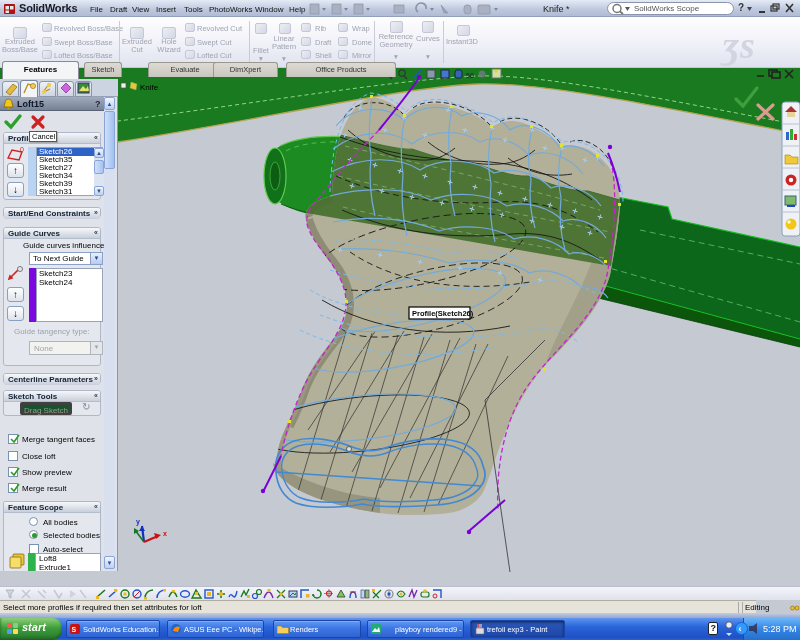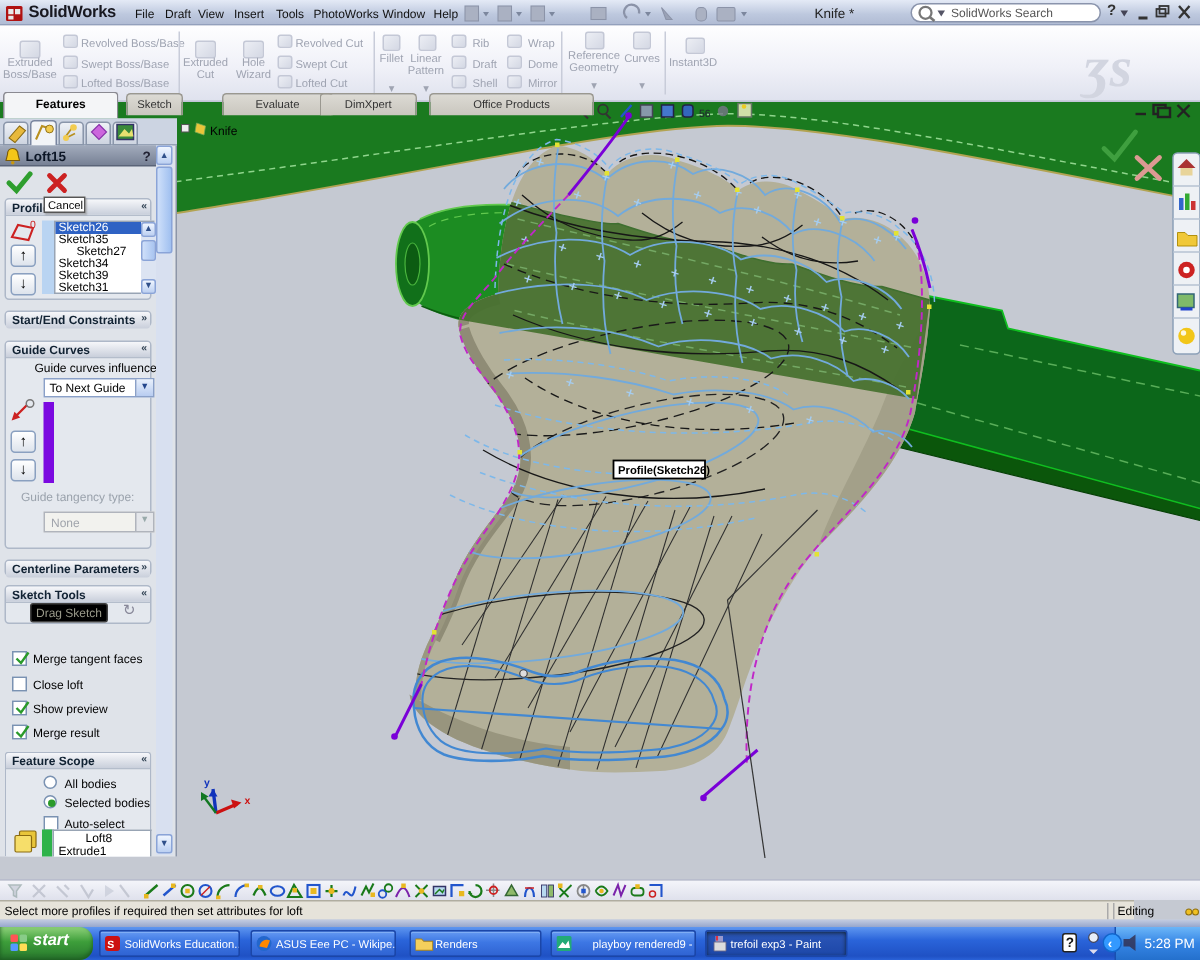--- a/index.html
+++ b/index.html
@@ -360,21 +360,21 @@
           <path d="M186,6 l4,0 l-2,3 Z"></path>
         </g>
   </svg>
   <span class="abs" style="left:543px;top:4px;font-size:9px;color:#222">Knife *</span>
   <div class="abs" style="left:607px;top:1.5px;width:127px;height:13px;background:#fff;border:1px solid #8a94ac;border-radius:7px">
     <svg class="abs" style="left:2px;top:0px" width="22" height="12">
           <circle cx="7" cy="5.5" r="4" fill="none" stroke="#777" stroke-width="1.5"></circle>
           <line x1="10" y1="8.5" x2="13" y2="11" stroke="#777" stroke-width="1.8"></line>
           <path d="M15,4 l5,0 l-2.5,4 Z" fill="#556"></path>
         </svg>
-    <span class="abs" style="left:26px;top:1.5px;font-size:8px;color:#555">SolidWorks Search</span>
+    <span class="abs" style="left:26px;top:1.5px;font-size:8px;color:#555">SolidWorks Scope</span>
   </div>
   <span class="abs" style="left:738px;top:2px;font-size:10px;color:#333;font-weight:bold">?</span>
   <svg class="abs" style="left:746px;top:6px" width="10" height="8">
         <path d="M1,1 l5,0 l-2.5,4 Z" fill="#445"></path>
       </svg>
   <svg class="abs" style="left:757px;top:3px" width="40" height="11">
    <line x1="2" y1="9" x2="8" y2="9" stroke="#333" stroke-width="2"></line>
    <rect x="14" y="3" width="6" height="5" fill="none" stroke="#333" stroke-width="1.2"></rect>
         <rect x="16" y="1" width="6" height="5" fill="none" stroke="#333" stroke-width="1.2"></rect>
    <path d="M29,1 l7,8 M36,1 l-7,8" stroke="#333" stroke-width="1.6"></path>
@@ -396,21 +396,21 @@
   <div class="gicon" style="left:162px;top:10px;width:14px;height:12px"></div>
   <div class="tbtxt" style="left:149px;top:21px;width:40px">Hole<br>Wizard</div>
   <div class="gicon" style="left:185px;top:6px;width:10px;height:9px"></div>
       <div class="tbtxtL" style="left:197px;top:8px">Revolved Cut</div>
   <div class="gicon" style="left:185px;top:20px;width:10px;height:9px"></div>
       <div class="tbtxtL" style="left:197px;top:22px">Swept Cut</div>
   <div class="gicon" style="left:185px;top:33px;width:10px;height:9px"></div>
       <div class="tbtxtL" style="left:197px;top:35px">Lofted Cut</div>
   <div class="sep" style="left:249px"></div>
   <div class="gicon" style="left:255px;top:6px;width:12px;height:11px"></div>
-  <div class="tbtxt" style="left:245px;top:18px;width:32px">Fillet</div>
+  <div class="tbtxt" style="left:245px;top:30px;width:32px">Fillet</div>
   <div class="tbtxt" style="left:245px;top:38px;width:32px">▾</div>
   <div class="gicon" style="left:279px;top:6px;width:12px;height:11px"></div>
   <div class="tbtxt" style="left:264px;top:18px;width:40px">Linear<br>Pattern</div>
   <div class="tbtxt" style="left:264px;top:38px;width:40px">▾</div>
   <div class="gicon" style="left:301px;top:6px;width:10px;height:9px"></div>
       <div class="tbtxtL" style="left:315px;top:8px">Rib</div>
   <div class="gicon" style="left:301px;top:20px;width:10px;height:9px"></div>
       <div class="tbtxtL" style="left:315px;top:22px">Draft</div>
   <div class="gicon" style="left:301px;top:33px;width:10px;height:9px"></div>
       <div class="tbtxtL" style="left:315px;top:35px">Shell</div>
@@ -476,21 +476,21 @@
     <div class="ghdr">Profile<span class="chev">«</span></div>
   </div>
   <svg class="abs" style="left:5px;top:67px" width="22" height="16">
         <path d="M3,12 l4,-8 l10,2 l-3,8 Z" fill="none" stroke="#cc2222" stroke-width="1.4"></path>
         <text x="15" y="6" font-size="7" fill="#c22">0</text>
       </svg>
   <div class="abs" style="left:28px;top:68px;width:8px;height:49px;background:#b9d4f2"></div>
   <div class="lb" style="left:36px;top:68px;width:67px;height:49px">
     <div style="background:#2e62c4;color:#fff;padding-left:2px;height:8px;font-size:8px;line-height:8px">Sketch26</div>
     <div style="padding-left:2px;height:8px;line-height:8px">Sketch35</div>
-    <div style="padding-left:14px;height:8px;line-height:8px">Sketch27</div>
+    <div style="padding-left:2px;height:8px;line-height:8px">Sketch27</div>
     <div style="padding-left:2px;height:8px;line-height:8px">Sketch34</div>
     <div style="padding-left:2px;height:8px;line-height:8px">Sketch39</div>
     <div style="padding-left:2px;height:8px;line-height:8px">Sketch31</div>
   </div>
   <div class="xpsb" style="left:94px;top:68.5px;height:48px">
     <div class="xpbtn" style="top:0">▲</div>
     <div class="xpbtn" style="top:12px;height:14px;background:linear-gradient(90deg,#cfe0fa,#a8c4f0)"></div>
     <div class="xpbtn" style="top:38px">▼</div>
   </div>
   <div class="updn" style="top:84px">↑</div>
@@ -508,36 +508,40 @@
   <span class="abs cbl" style="left:23px;top:162px">Guide curves influence</span>
   <div class="abs" style="left:29px;top:173px;width:74px;height:13px;background:#fff;border:1px solid #8aa0c8">
      <span style="position:absolute;left:3px;top:1px;font-size:8px">To Next Guide</span>
      <div class="abs" style="right:0;top:0;width:12px;height:11px;background:linear-gradient(#e8f0fc,#b8ccf0);border-left:1px solid #8aa0c8;color:#23468c;font-size:6px;text-align:center;line-height:10px">▼</div>
   </div>
   <svg class="abs" style="left:6px;top:187px" width="22" height="16">
         <path d="M3,13 l9,-9 m-9,9 l3,-1 l-2,-2 Z" stroke="#cc2222" stroke-width="1.6" fill="none"></path>
         <circle cx="14" cy="3" r="2.5" fill="none" stroke="#777" stroke-width="1"></circle>
       </svg>
   <div class="abs" style="left:29px;top:189px;width:7px;height:54px;background:#7b09e0"></div>
+  <div class="lb" style="left:36px;top:189px;width:67px;height:54px">
+    <div style="padding-left:2px;height:9px;line-height:9px">Sketch23</div>
+    <div style="padding-left:2px;height:9px;line-height:9px">Sketch24</div>
+  </div>
   <div class="updn" style="top:208px">↑</div>
   <div class="updn" style="top:227px">↓</div>
   <span class="abs" style="left:14px;top:248px;font-size:8px;color:#9aa2ac">Guide tangency type:</span>
   <div class="abs" style="left:29px;top:262px;width:74px;height:14px;background:#f2f2ee;border:1px solid #b0b4bc">
      <span style="position:absolute;left:4px;top:2px;font-size:8px;color:#a0a4ac">None</span>
      <div class="abs" style="right:0;top:0;width:12px;height:12px;background:#e4e6ea;border-left:1px solid #b0b4bc;color:#9aa;font-size:6px;text-align:center;line-height:11px">▼</div>
   </div>
 
   <div class="grp" style="top:294px;height:11px">
         <div class="ghdr" style="border-radius:2px;border-bottom:none">Centerline Parameters<span class="chev">»</span></div>
       </div>
 
   <div class="grp" style="top:311px;height:26px">
     <div class="ghdr">Sketch Tools<span class="chev">«</span></div>
   </div>
-  <div class="abs" style="left:20px;top:323px;width:52px;height:13px;background:#000000;border:1px solid #404040;border-radius:2px;font-size:8px;color:#9a9a8a;text-align:center;line-height:12px">Drag Sketch</div>
+  <div class="abs" style="left:20px;top:323px;width:52px;height:13px;background:#14532d;border:3px solid #404040;border-radius:2px;font-size:8px;color:#9a9a8a;text-align:center;line-height:12px">Drag Sketch</div>
   <span class="abs" style="left:82px;top:322px;font-size:10px;color:#889;transform:scaleX(-1)">↺</span>
 
   <div class="cb" style="left:8px;top:355px"></div>
       <svg class="abs" style="left:9px;top:354px" width="12" height="12">
         <path d="M2,6 l3,3 l5,-7" stroke="#2a9a2a" stroke-width="1.6" fill="none"></path>
       </svg>
   <span class="cbl" style="left:22px;top:356px">Merge tangent faces</span>
   <div class="cb" style="left:8px;top:372px"></div>
   <span class="cbl" style="left:22px;top:373px">Close loft</span>
   <div class="cb" style="left:8px;top:388px"></div>
@@ -560,21 +564,21 @@
   <div class="abs" style="left:32px;top:454px;width:5px;height:5px;border-radius:50%;background:#2a9a2a"></div>
   <span class="cbl" style="left:43px;top:452px">Selected bodies</span>
   <div class="cb" style="left:29px;top:465px"></div>
   <span class="cbl" style="left:43px;top:466px">Auto-select</span>
   <svg class="abs" style="left:9px;top:474px" width="18" height="17">
         <rect x="4" y="1" width="11" height="11" fill="#e8c53a" stroke="#8a6a10" stroke-width="0.8" rx="1"></rect>
         <rect x="1" y="4" width="11" height="11" fill="#f6de6a" stroke="#8a6a10" stroke-width="0.8" rx="1"></rect>
       </svg>
   <div class="abs" style="left:28px;top:474px;width:7px;height:18px;background:#2eb34a"></div>
   <div class="lb" style="left:35px;top:474px;width:66px;height:18px;border-bottom:none">
-    <div style="padding-left:21px;height:9px;line-height:9px">Loft8</div>
+    <div style="padding-left:3px;height:9px;line-height:9px">Loft8</div>
     <div style="padding-left:3px;height:9px;line-height:9px">Extrude1</div>
   </div>
 
   <div class="xpsb" style="left:104px;top:18px;height:473px;width:11px;background:#d8e0f0"></div>
   <div class="xpbtn" style="left:104px;top:18px;width:11px;height:13px;line-height:12px">▲</div>
   <div class="xpbtn" style="left:104px;top:32px;width:11px;height:58px;background:linear-gradient(90deg,#cfe0fa,#a0c0f0)"></div>
   <div class="xpbtn" style="left:104px;top:477px;width:11px;height:13px;line-height:12px">▼</div>
 </div>
 
 

